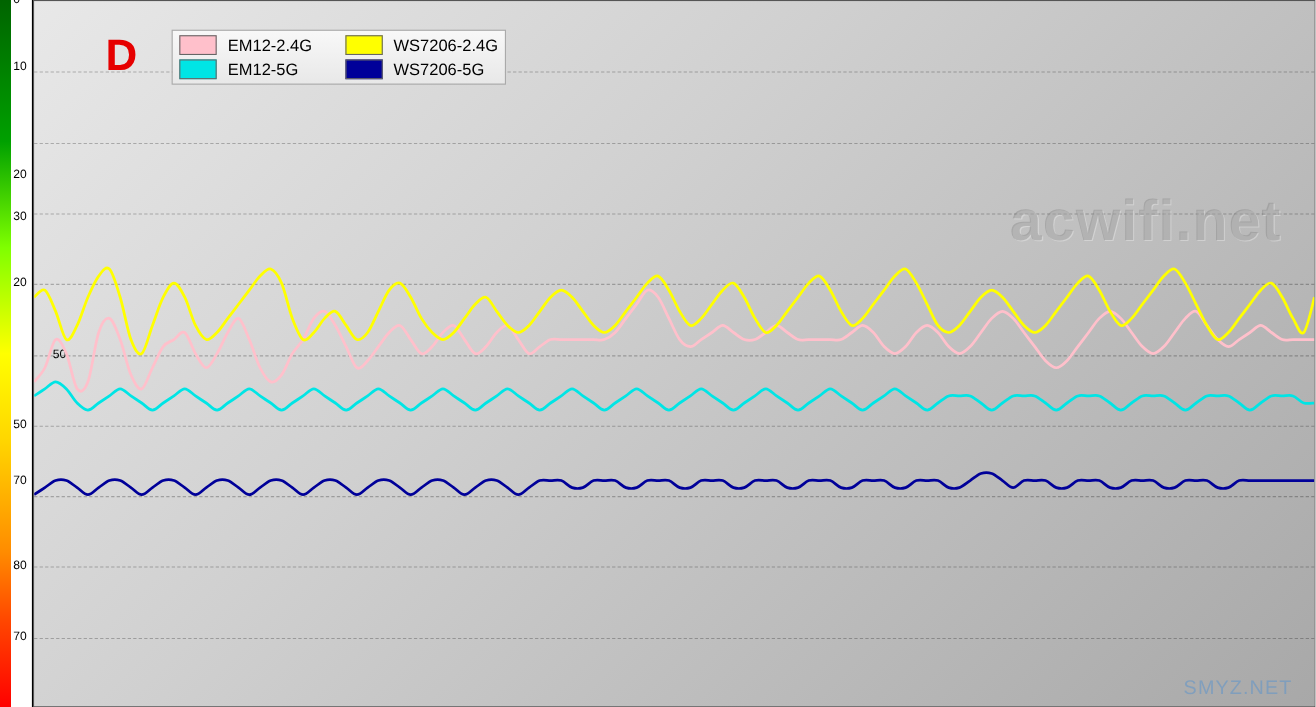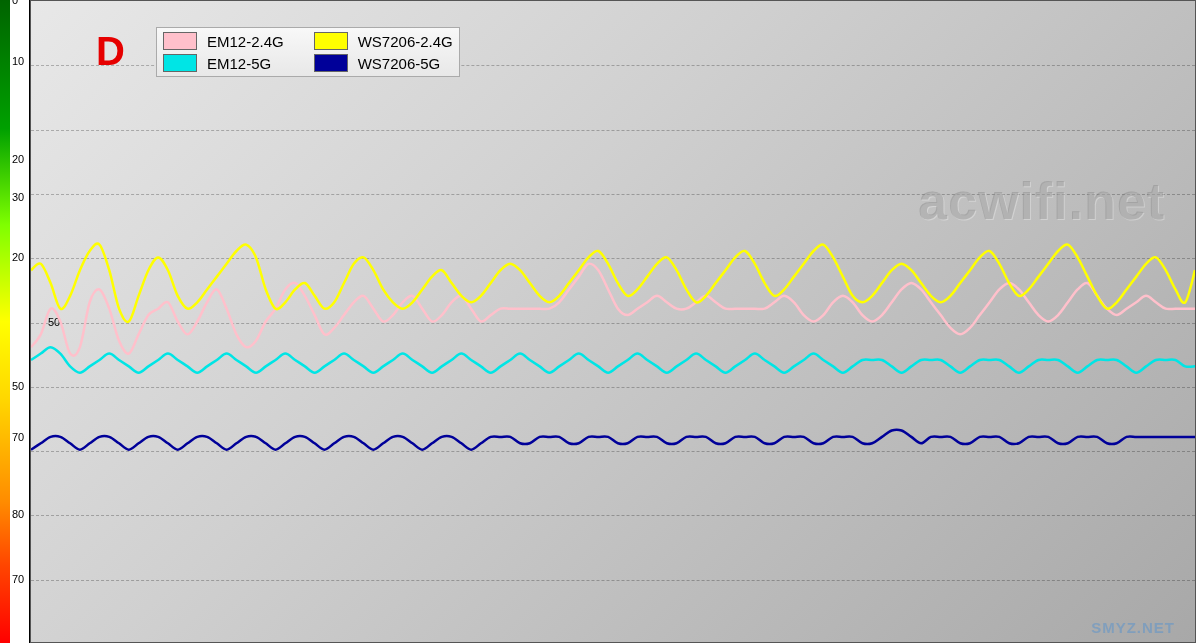--- a/index.html
+++ b/index.html
@@ -61,25 +61,24 @@
     font-size: 52px;
     font-weight: bold;
     color: rgba(120,120,120,0.35);
     letter-spacing: 1px;
     z-index: 2;
     text-shadow: 1px 1px 0 rgba(255,255,255,0.3);
   }
   .watermark2 {
     position: absolute;
     right: 20px; bottom: 6px;
-    font-size: 15px;
+    font-size: 18px;
     color: rgba(100,150,200,0.6);
     letter-spacing: 1px;
     z-index: 5;
-    font-weight: bold;
   }
   .legend {
     position: absolute;
     left: 125px; top: 26px;
     background: linear-gradient(#f8f8f8,#e8e8e8);
     border: 1px solid #aaa;
     padding: 4px 6px;
     display: grid;
     grid-template-columns: auto auto;
     column-gap: 30px;

